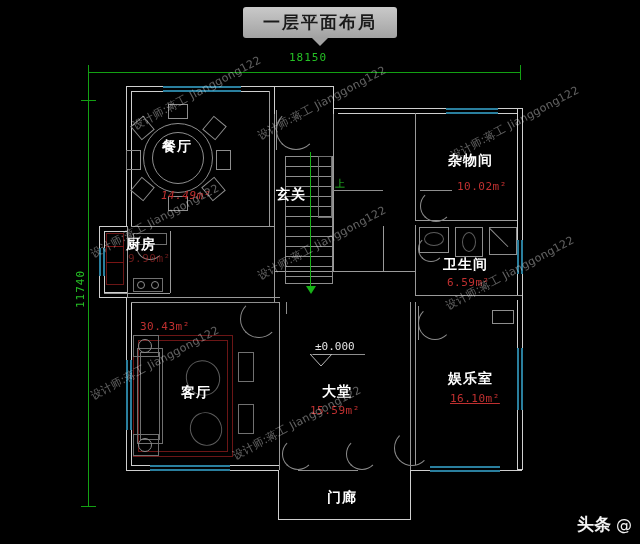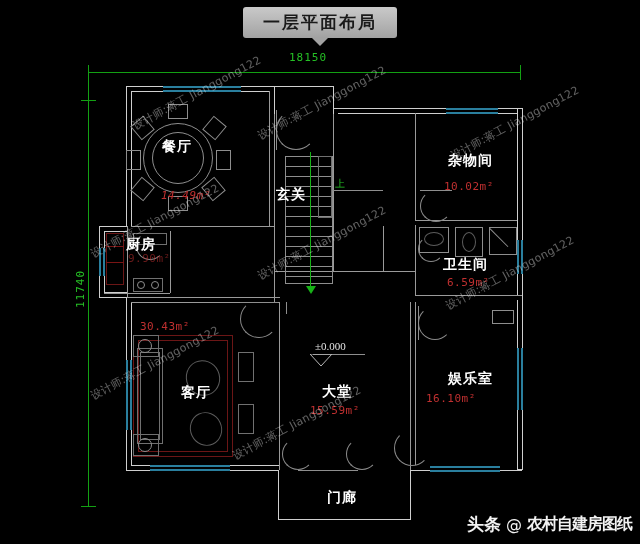--- a/index.html
+++ b/index.html
@@ -278,63 +278,62 @@
   <div class="rect-gray" style="left:133px; top:434px; width:26px; height:22px;"></div>
   <div class="circle-out" style="left:138px; top:438px; width:14px; height:14px;"></div>
   <div class="ell-gray" style="left:186px; top:360px; width:34px; height:36px; transform:rotate(-25deg);"></div>
   <div class="ell-gray" style="left:190px; top:412px; width:32px; height:34px; transform:rotate(-25deg);"></div>
   <div class="rect-gray" style="left:238px; top:352px; width:16px; height:30px;"></div>
   <div class="rect-gray" style="left:238px; top:404px; width:16px; height:30px;"></div>
 
   <div class="thin" style="left:286px; top:302px; width:1px; height:12px;"></div>
   <div class="rect-out" style="left:492px; top:310px; width:22px; height:14px;"></div>
 
-  <div class="elev-text" style="left:315px; top:340px;font-family:Liberation Serif, serif;">±0.000</div>
+  <div class="elev-text" style="left:315px; top:340px;">±0.000</div>
   <div class="thin" style="left:313px; top:354px; width:52px; height:1px;"></div>
   <div style="position:absolute; left:312px; top:355px; width:0; height:0;
        border-left:9px solid transparent; border-right:9px solid transparent;
        border-top:11px solid transparent; border-top-color:transparent;
        box-sizing:border-box;"></div>
   <svg style="position:absolute; left:310px; top:354px;" width="24" height="13">
     <polygon points="0,0 22,0 11,12" fill="none" stroke="#b8b8b8" stroke-width="1"></polygon>
   </svg>
 
   <div class="room-name" style="left:162px; top:138px;">餐厅</div>
   <div class="room-area" style="left:161px; top:189px;font-style:italic;">14.49m²</div>
 
   <div class="room-name" style="left:126px; top:236px;">厨房</div>
   <div class="room-area" style="left:128px; top:252px; opacity:0.55;">9.90m²</div>
 
   <div class="room-name" style="left:276px; top:186px;">玄关</div>
 
   <div class="room-name" style="left:448px; top:152px;">杂物间</div>
-  <div class="room-area" style="left:444px; top:180px;">10.02m²</div>
+  <div class="room-area" style="left:457px; top:180px;">10.02m²</div>
 
   <div class="room-name" style="left:443px; top:256px;">卫生间</div>
   <div class="room-area" style="left:447px; top:276px;">6.59m²</div>
 
   <div class="room-name" style="left:181px; top:384px;">客厅</div>
   <div class="room-area" style="left:140px; top:320px;">30.43m²</div>
 
   <div class="room-name" style="left:322px; top:383px;">大堂</div>
   <div class="room-area" style="left:310px; top:404px;">15.59m²</div>
 
   <div class="room-name" style="left:448px; top:370px;">娱乐室</div>
-  <div class="room-area" style="left:426px; top:392px;">16.10m²</div>
+  <div class="room-area" style="left:450px; top:392px;text-decoration:underline;">16.10m²</div>
 
   <div class="room-name" style="left:327px; top:489px;">门廊</div>
 
   <div class="wm" style="left:88px; top:248px;">设计师:蒋工 Jianggong122</div>
   <div class="wm" style="left:255px; top:130px;">设计师:蒋工 Jianggong122</div>
   <div class="wm" style="left:443px; top:300px;">设计师:蒋工 Jianggong122</div>
   <div class="wm" style="left:88px; top:390px;">设计师:蒋工 Jianggong122</div>
   <div class="wm" style="left:230px; top:450px;">设计师:蒋工 Jianggong122</div>
   <div class="wm" style="left:255px; top:270px;">设计师:蒋工 Jianggong122</div>
   <div class="wm" style="left:448px; top:150px;">设计师:蒋工 Jianggong122</div>
   <div class="wm" style="left:130px; top:120px;">设计师:蒋工 Jianggong122</div>
 
   <div id="footer-brand">
     <span class="tt">头条</span>
     <span class="at">@</span>
-    <span class="handle">农村自建房图纸</span>
   </div>
 
 </div>
 
 </body></html>

